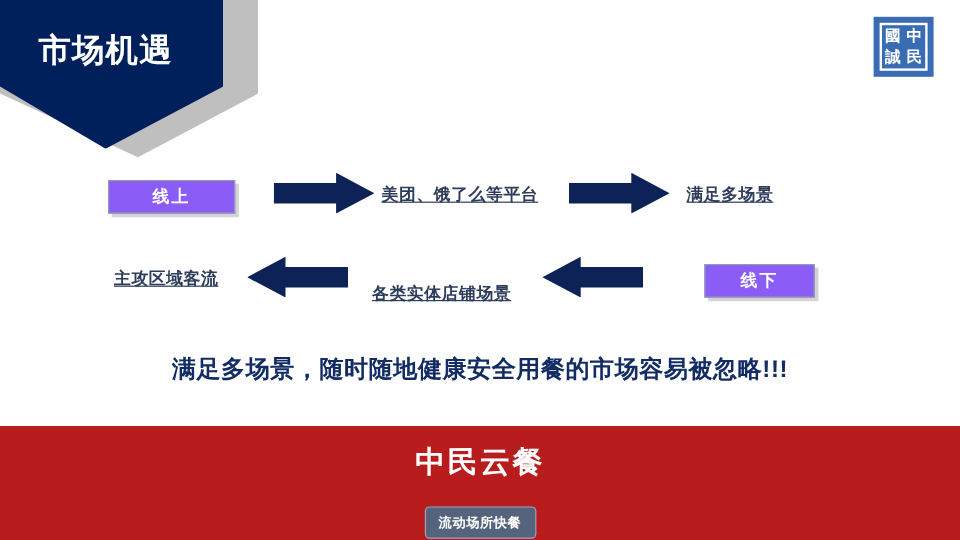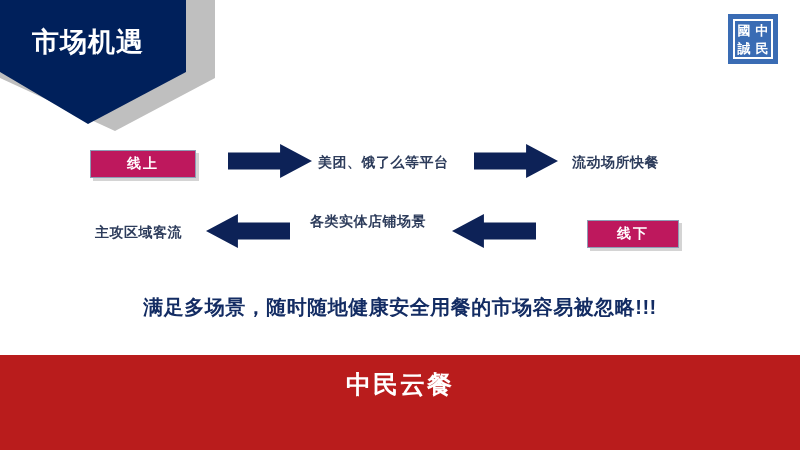--- a/index.html
+++ b/index.html
@@ -78,21 +78,21 @@
     line-height: 1;
   }
   #logo-inner span {
     display: flex;
     align-items: center;
     justify-content: center;
   }
 
   .node-box {
     position: absolute;
-    background: #be185d;
+    background: #8b5cf6;
     border: 1px solid #8e9cb5;
     box-shadow: 3px 3px 0 #d4d4d4;
     color: #ffffff;
     font-size: 14px;
     font-weight: bold;
     display: flex;
     align-items: center;
     justify-content: center;
     box-sizing: border-box;
     letter-spacing: 2px;
@@ -100,25 +100,26 @@
   #node-online  { left: 90px;  top: 150px; width: 106px; height: 28px; }
   #node-offline { left: 587px; top: 220px; width: 92px; height: 28px; }
 
   .node-label {
     position: absolute;
     color: #2E3D5C;
     font-size: 14px;
     font-weight: bold;
     white-space: nowrap;
     letter-spacing: 0.5px;
+    text-decoration: underline;
   }
   #label-platforms { left: 318px; top: 154px; }
   #label-delivery  { left: 572px; top: 154px; }
   #label-traffic   { left: 95px;  top: 224px; }
-  #label-stores    { left: 310px; top: 213px; text-align: center; }
+  #label-stores    { left: 310px; top: 236px; text-align: center; }
 
   .arrow {
     position: absolute;
     background: #0d2257;
   }
   .arrow-right {
     clip-path: polygon(0 25%, 62% 25%, 62% 0, 100% 50%, 62% 100%, 62% 75%, 0 75%);
   }
   .arrow-left {
     clip-path: polygon(100% 25%, 38% 25%, 38% 0, 0 50%, 38% 100%, 38% 75%, 100% 75%);
@@ -201,28 +202,29 @@
     <span>民</span>
   </div>
 </div>
 
 <div>
 
   <div class="node-box" id="node-online">线上</div>
   <div class="arrow arrow-right" id="arrow-1"></div>
   <div class="node-label" id="label-platforms">美团、饿了么等平台</div>
   <div class="arrow arrow-right" id="arrow-2"></div>
-  <div class="node-label" id="label-delivery">流动场所快餐</div>
+  <div class="node-label" id="label-delivery">满足多场景</div>
 
   <div class="node-label" id="label-traffic">主攻区域客流</div>
   <div class="arrow arrow-left" id="arrow-3"></div>
   <div class="node-label" id="label-stores">各类实体店铺场景</div>
   <div class="arrow arrow-left" id="arrow-4"></div>
   <div class="node-box" id="node-offline">线下</div>
 </div>
 
 <div id="headline">满足多场景，随时随地健康安全用餐的市场容易被忽略!!!</div>
 
 <div id="bottom-bar">
   <div id="brand-name">中民云餐</div>
   <div id="pill-row">
+    <div class="pill">流动场所快餐</div>
   </div>
 </div>
 
 </body></html>

